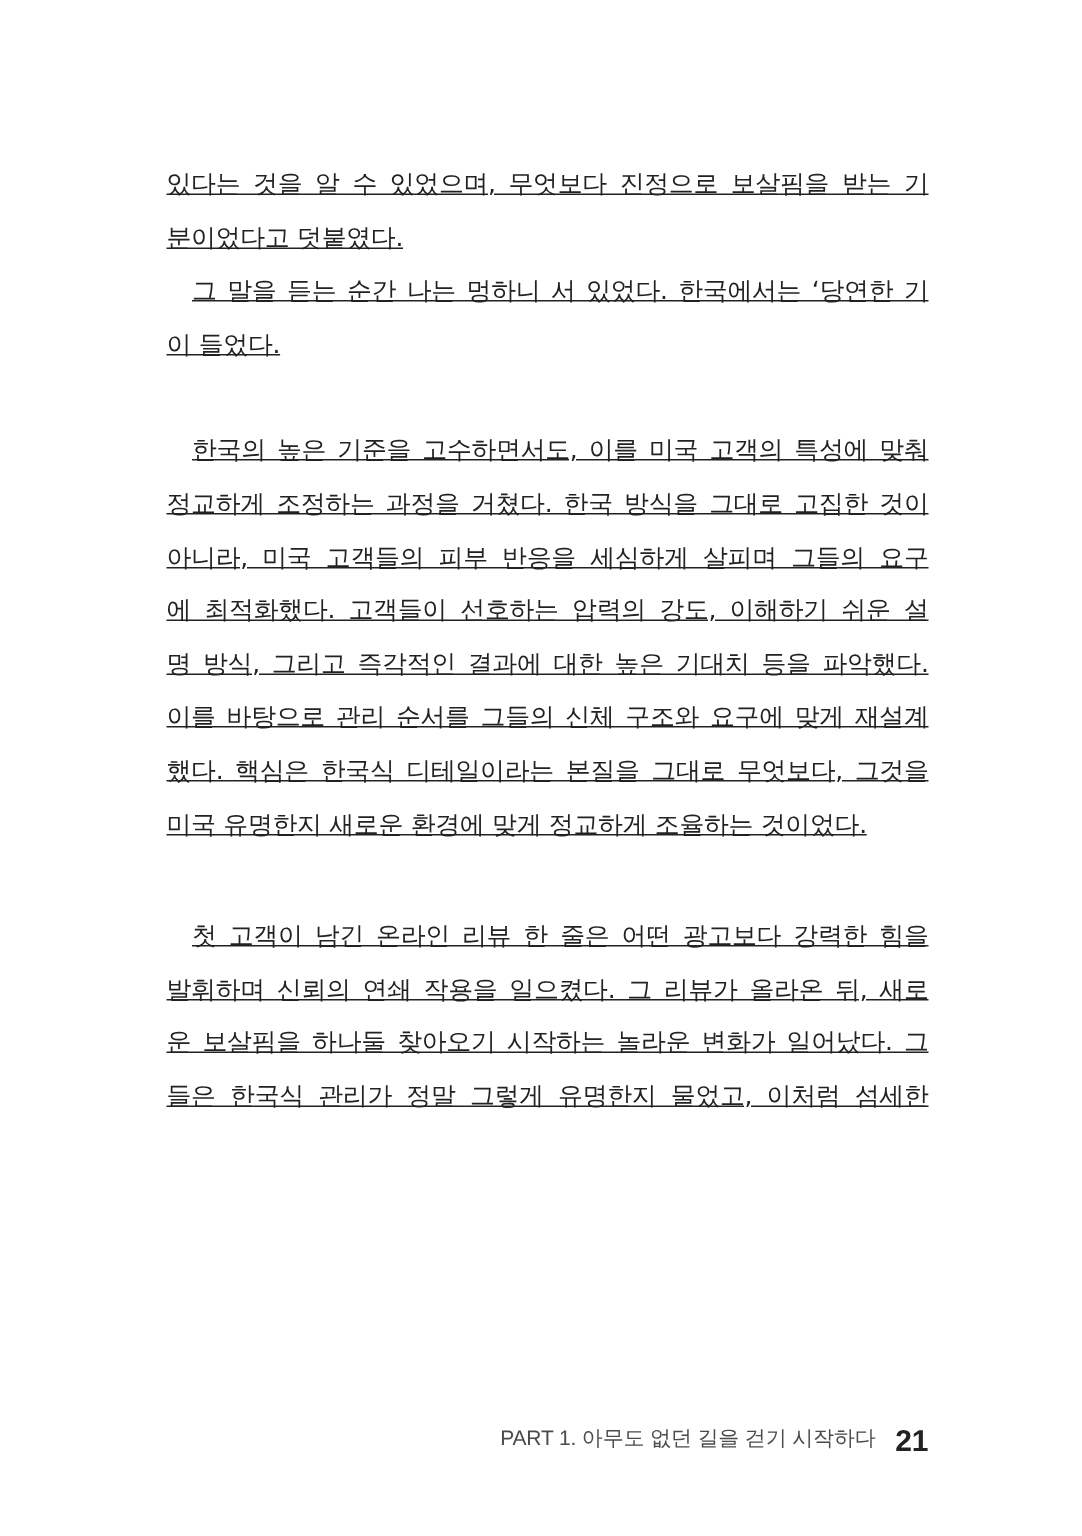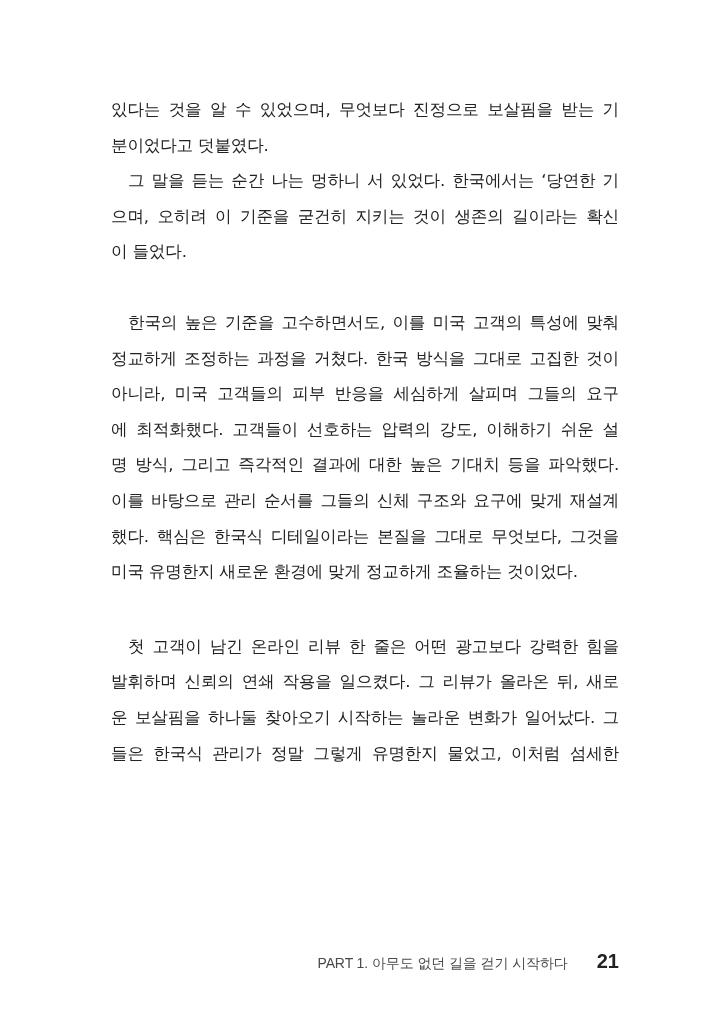--- a/index.html
+++ b/index.html
@@ -16,22 +16,23 @@
       color: #222222;
     }
     .page {
       position: absolute;
       left: 0; top: 0;
       width: 721px; height: 1024px;
     }
     .text-body {
       position: absolute;
       left: 111px;
-      top: 92px;
+      top: 105px;
       width: 508px;
+      text-decoration: underline;
     }
     .para {
       margin: 0;
       font-size: 16.6px;
       line-height: 35.6px;
       letter-spacing: -0.2px;
       text-align: justify;
       text-align-last: left;
       word-break: keep-all;
     }
@@ -48,22 +49,22 @@
     .indent {
       padding-left: 17px;
     }
     .gap-1 { height: 35px; }
     .gap-2 { height: 39px; }
     .footer {
       position: absolute;
       top: 950px;
       right: 102px;
       display: flex;
-      align-items: flex-end;
-      gap: 29px;
+      align-items: flex-start;
+      gap: 13px;
       white-space: nowrap;
     }
     .footer-title {
       font-family: "Liberation Sans", "DejaVu Sans", sans-serif;
       font-size: 14px;
       color: #4a4a4a;
       letter-spacing: -0.1px;
     }
     .footer-page {
       font-family: "Liberation Sans", "DejaVu Sans", sans-serif;
@@ -78,21 +79,20 @@
 <div class="page">
   <div class="text-body">
 
     <div class="para">
       <span class="line">있다는 것을 알 수 있었으며, 무엇보다 진정으로 보살핌을 받는 기</span>
       <span class="line last">분이었다고 덧붙였다.</span>
     </div>
 
     <div class="para">
       <span class="line indent">그 말을 듣는 순간 나는 멍하니 서 있었다. 한국에서는 ‘당연한 기</span>
-      <span class="line">으며, 오히려 이 기준을 굳건히 지키는 것이 생존의 길이라는 확신</span>
       <span class="line last">이 들었다.</span>
     </div>
 
     <div class="gap-1"></div>
 
     <div class="para">
       <span class="line indent">한국의 높은 기준을 고수하면서도, 이를 미국 고객의 특성에 맞춰</span>
       <span class="line">정교하게 조정하는 과정을 거쳤다. 한국 방식을 그대로 고집한 것이</span>
       <span class="line">아니라, 미국 고객들의 피부 반응을 세심하게 살피며 그들의 요구</span>
       <span class="line">에 최적화했다. 고객들이 선호하는 압력의 강도, 이해하기 쉬운 설</span>

